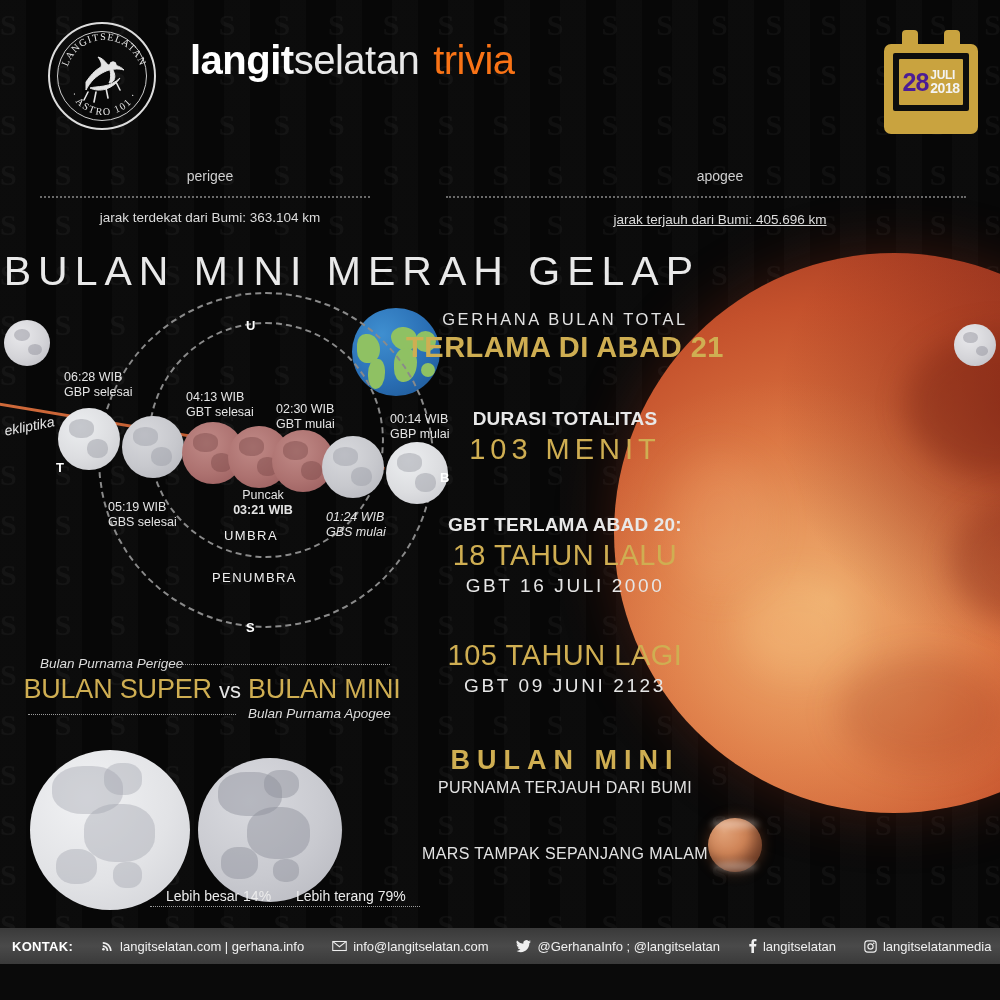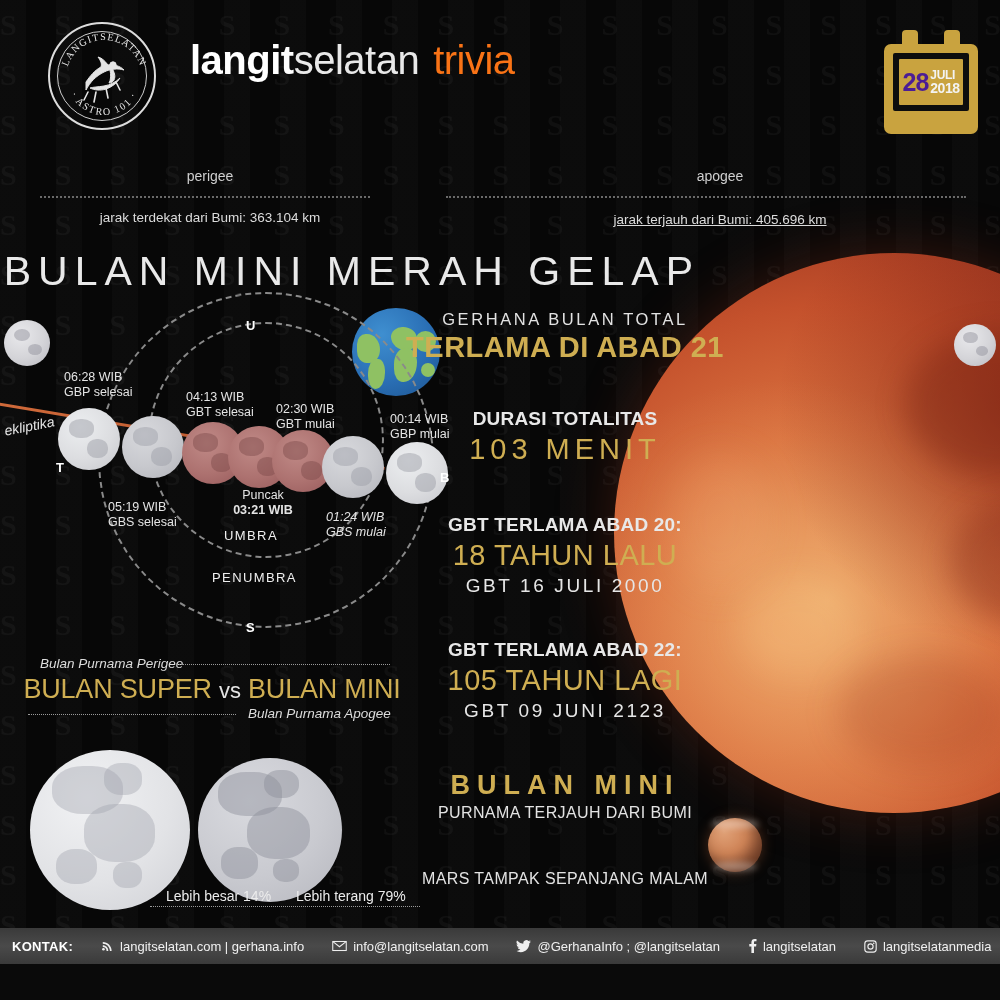--- a/index.html
+++ b/index.html
@@ -406,21 +406,20 @@
     <div class="rc-gold-spaced" style="margin-top:3px;">103 MENIT</div>
   </div>
 
   <div class="blk" style="margin-top:48px;">
     <div class="rc-white-bold">GBT TERLAMA ABAD 20:</div>
     <div class="rc-gold-big" style="margin-top:3px;font-weight:400;">18 TAHUN LALU</div>
     <div class="rc-white-spaced" style="margin-top:3px;">GBT 16 JULI 2000</div>
   </div>
 
   <div class="blk" style="margin-top:42px;">
-    <div class="rc-white-bold">GBT TERLAMA ABAD 22:</div>
     <div class="rc-gold-big" style="margin-top:3px;font-weight:400;">105 TAHUN LAGI</div>
     <div class="rc-white-spaced" style="margin-top:3px;">GBT 09 JUNI 2123</div>
   </div>
 
   <div class="blk" style="margin-top:48px;">
     <div class="rc-gold-head">BULAN MINI</div>
     <div class="rc-sub" style="margin-top:3px;">PURNAMA TERJAUH DARI BUMI</div>
   </div>
 
   <div class="blk" style="margin-top:48px;">

